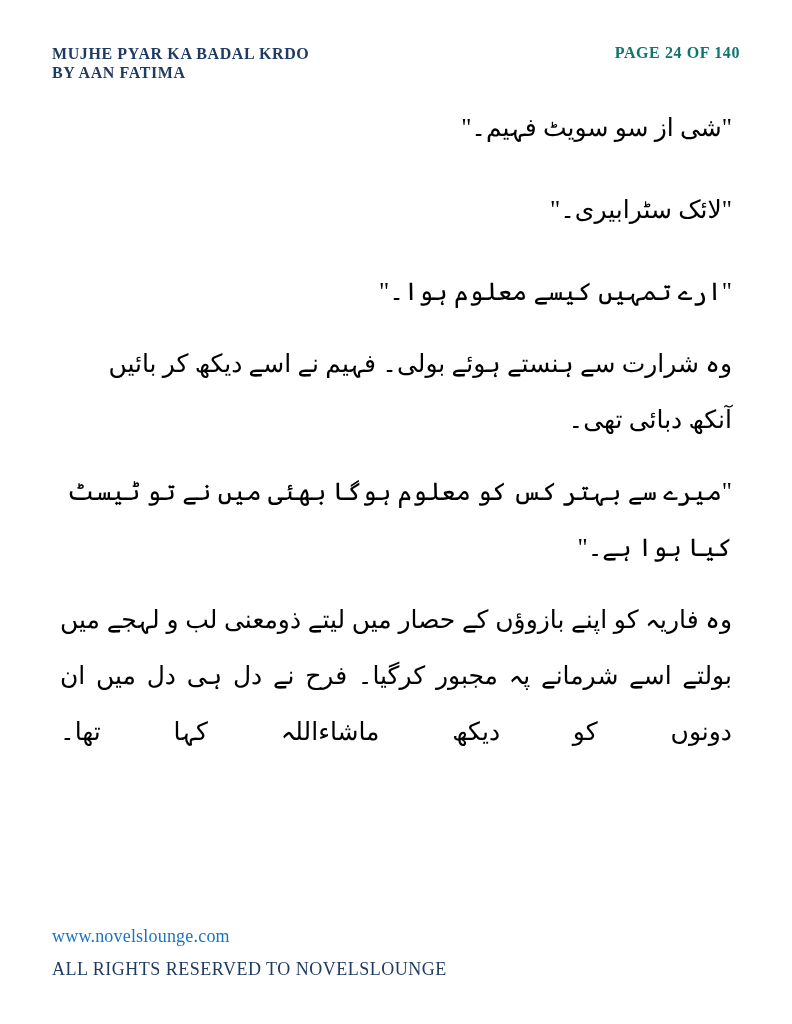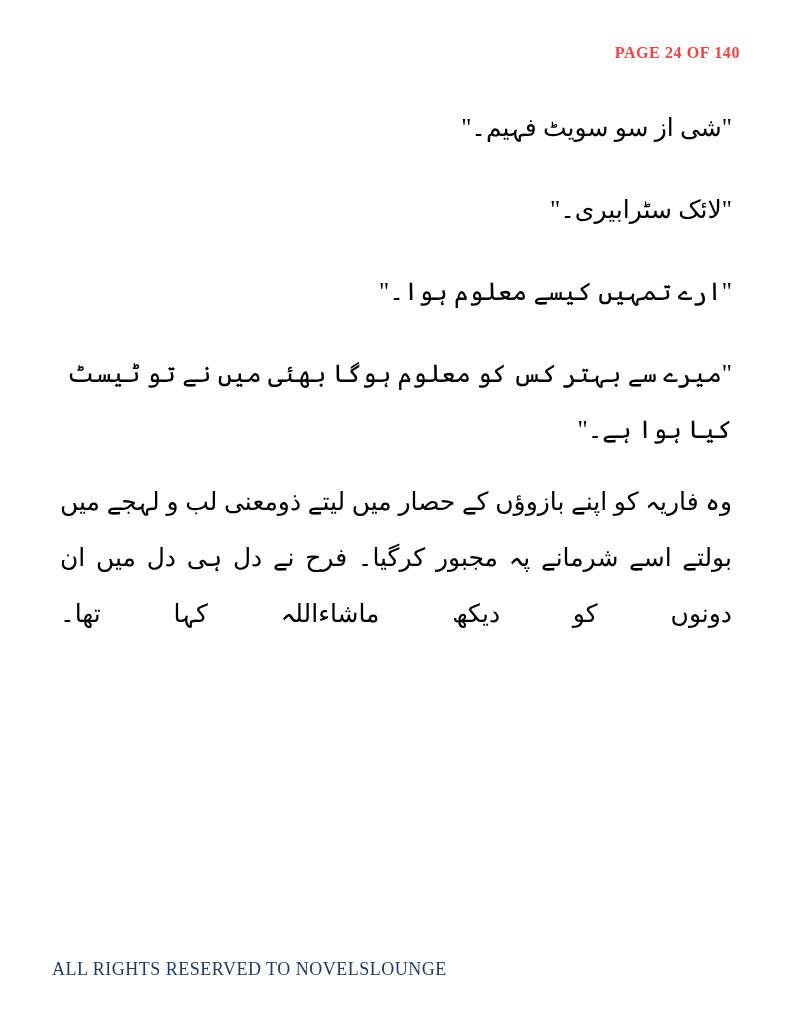--- a/index.html
+++ b/index.html
@@ -42,21 +42,21 @@
     line-height: 19px;
     text-transform: uppercase;
   }
   .header-left .line2 {
     display: block;
   }
   .header-right {
     position: absolute;
     right: 0;
     top: 0;
-    color: #ef4444;
+    color: #0f766e;
     font-family: "Liberation Serif", serif;
     font-weight: bold;
     font-size: 16px;
     letter-spacing: 0.6px;
     text-transform: uppercase;
   }
 
   
   .content {
     position: absolute;
@@ -98,45 +98,51 @@
     text-decoration: none;
     display: block;
     letter-spacing: 0.2px;
   }
   .footer-rights {
     color: #1f3b63;
     font-family: "Liberation Serif", serif;
     font-size: 18px;
     letter-spacing: 0.5px;
     text-transform: uppercase;
-    margin-top: 2px;
+    margin-top: 12px;
   }
 </style>
 </head>
 <body>
 
 <div class="page">
 
   <div class="header">
+    <div class="header-left">
+      <span>MUJHE PYAR KA BADAL KRDO</span>
+      <span class="line2">BY AAN FATIMA</span>
+    </div>
     <div class="header-right">PAGE 24 OF 140</div>
   </div>
 
   <div class="content">
     <p class="para right">"شی از سو سویٹ فہیم۔"</p>
     <div class="spacer-sm"></div>
     <div class="spacer-sm"></div>
     <p class="para right">"لائک سٹرابیری۔"</p>
     <div class="spacer-sm"></div>
     <div class="spacer-sm"></div>
     <p class="para right">"ارے تمہیں کیسے معلوم ہوا۔"</p>
     <div class="spacer-sm"></div>
+    <p class="para right">وہ شرارت سے ہنستے ہوئے بولی۔ فہیم نے اسے دیکھ کر بائیں آنکھ دبائی تھی۔</p>
     <div class="spacer-sm"></div>
     <p class="para right">"میرے سے بہتر کس کو معلوم ہوگا بھئی میں نے تو ٹیسٹ کیا ہوا ہے۔"</p>
     <div class="spacer-sm"></div>
     <p class="para justify">وہ فاریہ کو اپنے بازوؤں کے حصار میں لیتے ذومعنی لب و لہجے میں بولتے اسے شرمانے پہ مجبور کرگیا۔ فرح نے دل ہی دل میں ان دونوں کو دیکھ ماشاءاللہ کہا تھا۔</p>
 
   </div>
 
   <div class="footer">
+    <a class="footer-url" href="#">www.novelslounge.com</a>
     <div class="footer-rights">ALL RIGHTS RESERVED TO NOVELSLOUNGE</div>
   </div>
 
 </div>
 
 </body></html>

